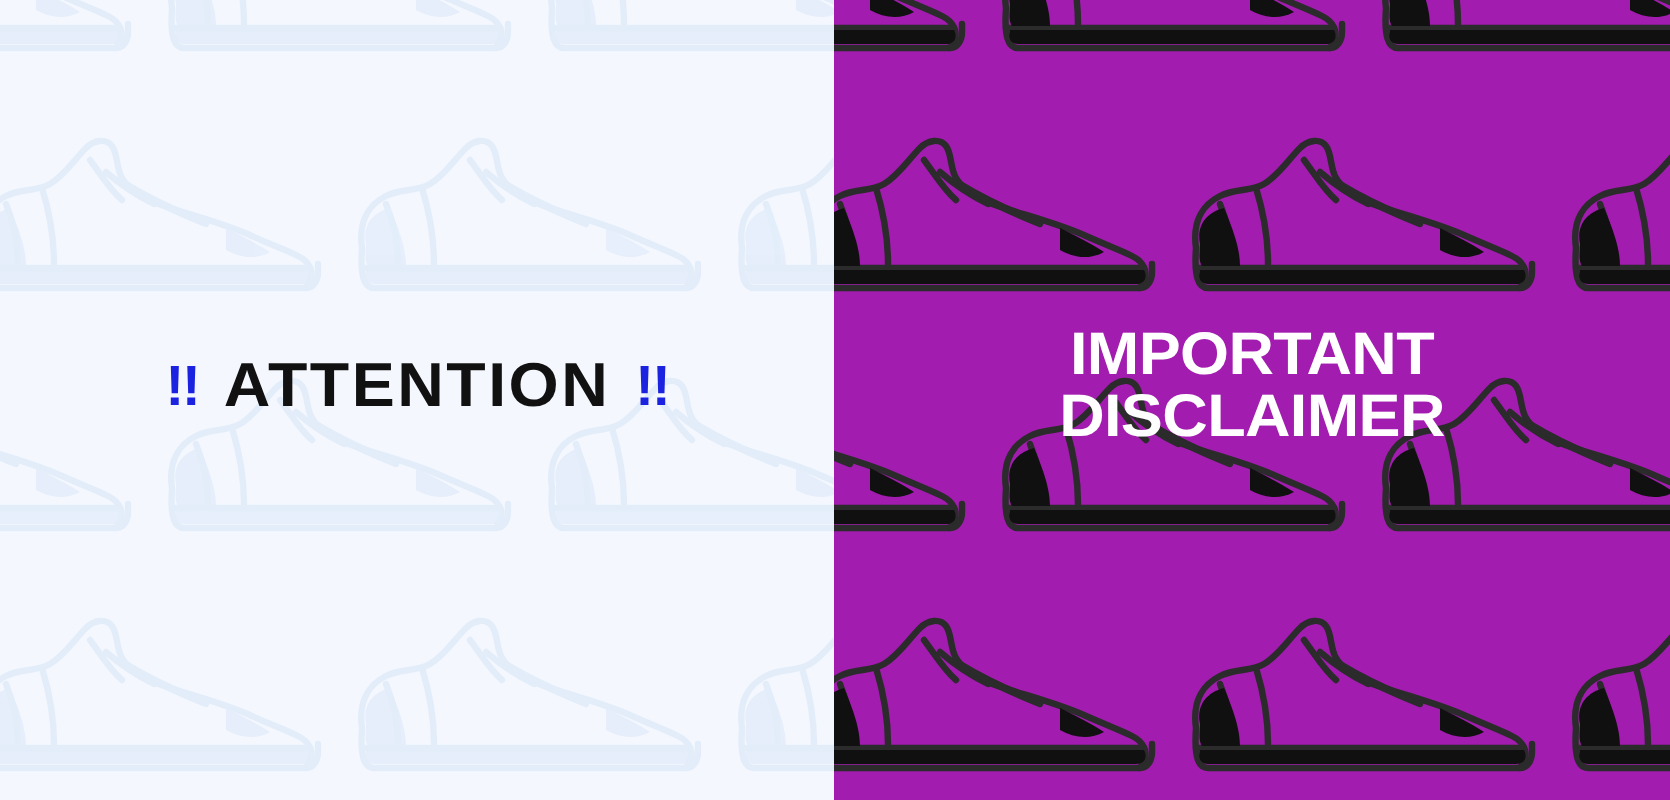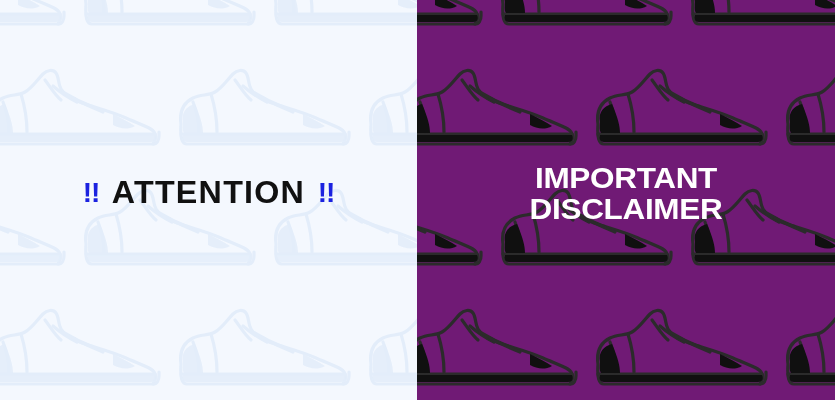--- a/index.html
+++ b/index.html
@@ -21,21 +21,21 @@
   }
   .panel {
     position: relative;
     height: 400px;
     overflow: hidden;
     display: flex;
     align-items: center;
     justify-content: center;
   }
   .panel-left  { width: 417px; background: #F4F8FE; }
-  .panel-right { width: 418px; background: #701a75; }
+  .panel-right { width: 418px; background: #a21caf; }
 
   .pattern {
     position: absolute;
     top: 0; left: 0;
     width: 100%;
     height: 100%;
     pointer-events: none;
   }
   .pattern svg { display: block; width: 100%; height: 100%; }
 

